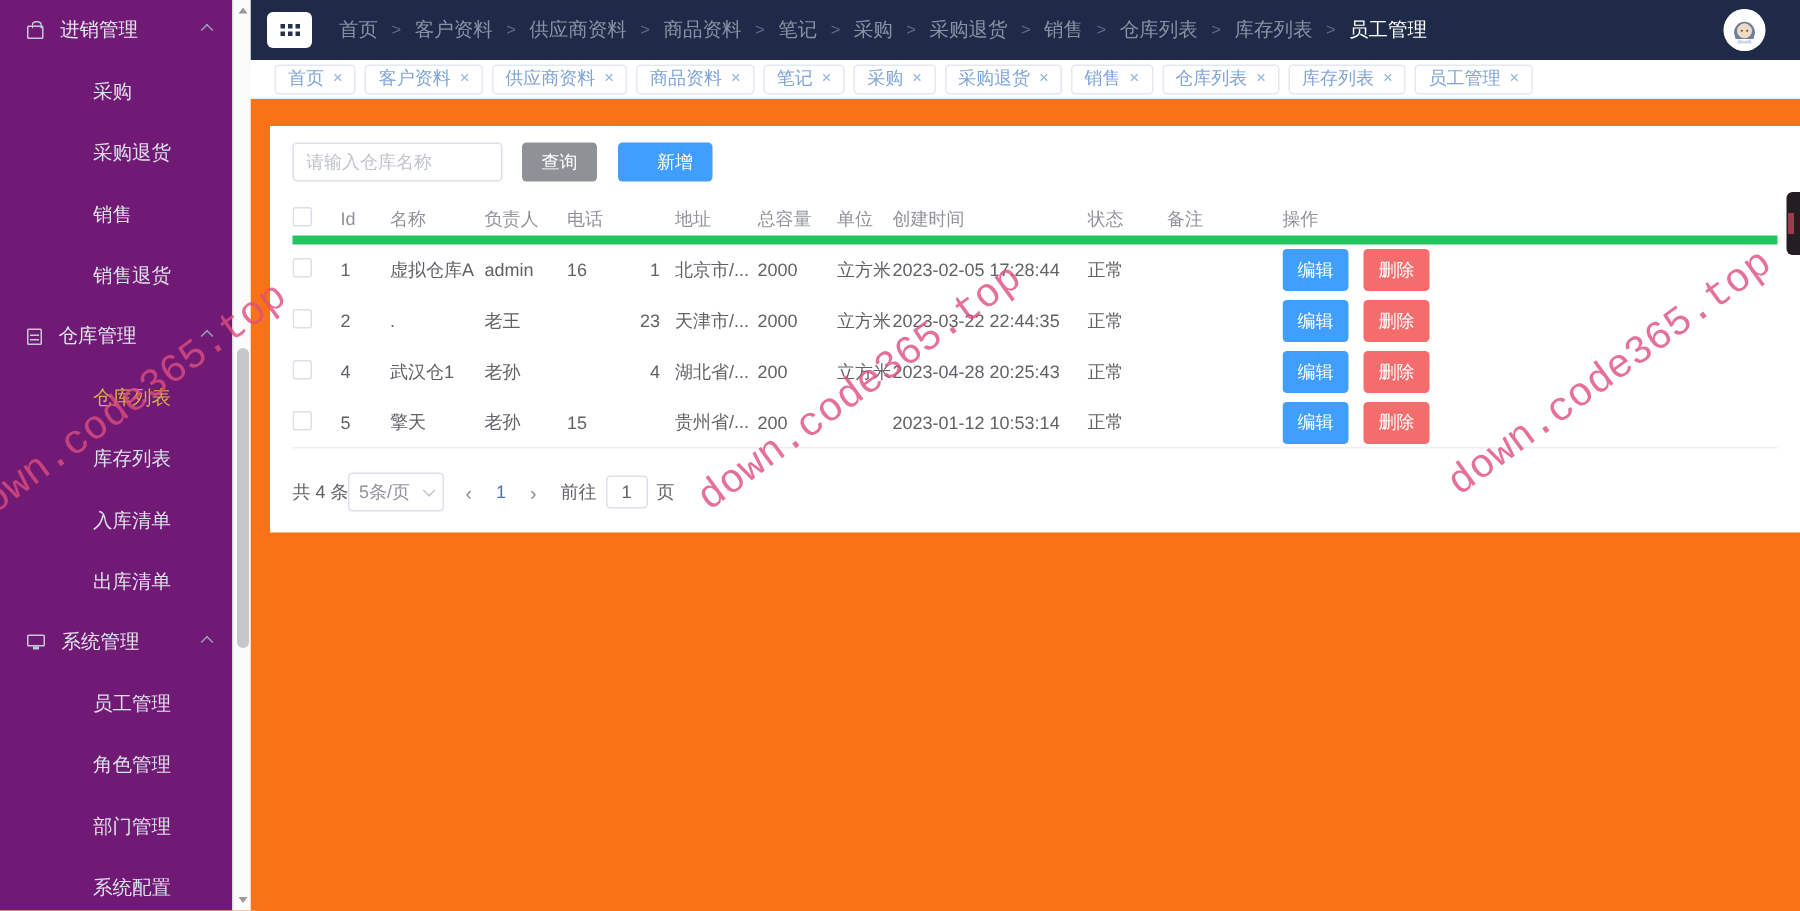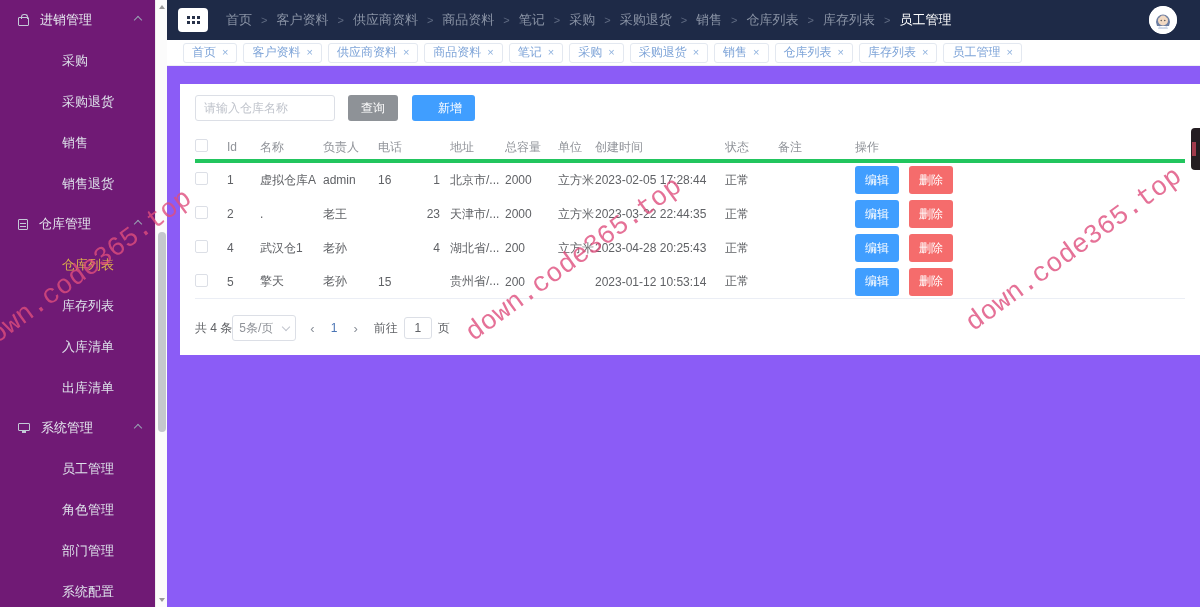--- a/index.html
+++ b/index.html
@@ -42,33 +42,33 @@
   .crumb.current { color:#ffffff; }
   .crumb-sep { color:#5f6a82; font-size:11px; }
   .avatar { position:absolute; right:23px; top:6px; width:28px; height:28px; border-radius:50%; overflow:hidden; cursor:pointer; background:#fff; }
 
   
   .tabbar { position:absolute; left:167px; top:40px; right:0; height:26px; background:#fff; display:flex; align-items:center; padding-left:16px; gap:6px; border-bottom:1px solid #eef0f3; z-index:4; }
   .tab { display:inline-flex; align-items:center; height:20px; padding:0 8px; border:1px solid #e3e8f0; border-radius:3px; font-size:12px; color:#7ea4d8; background:#fff; cursor:pointer; white-space:nowrap; }
   .tab-close { margin-left:6px; font-size:11px; color:#8fb2de; cursor:pointer; line-height:1; }
 
   
-  .content { position:absolute; top:66px; left:167px; right:0; bottom:0; background:#8b5cf6; }
+  .content { position:absolute; top:66px; left:167px; right:0; bottom:0; background:#f97316; }
   .card { margin:18px 0 0 13px; background:#fff; height:271px; padding:11px 15px; }
 
   .toolbar { display:flex; align-items:center; }
   .search-input { width:140px; height:26px; border:1px solid #dcdfe6; border-radius:3px; padding:0 8px; font-size:12px; color:#606266; outline:none; }
   .search-input::placeholder { color:#c0c4cc; }
   .btn { height:26px; padding:0 13px; border:none; border-radius:3px; font-size:12px; color:#fff; cursor:pointer; }
   .btn-query { background:#8e9297; margin-left:13px; }
   .btn-add { background:#409eff; margin-left:14px;padding-left:26px; }
 
   .table { margin-top:14px; font-size:12px; color:#606266; }
   .t-row { display:flex; align-items:center; height:34px; }
-  .t-head { height:28px; color:#909399; border-bottom:4px solid #22c55e; }
+  .t-head { height:28px; color:#909399; border-bottom:6px solid #22c55e; }
   .t-body .t-row:last-child { border-bottom:1px solid #ebeef5; }
   .cell { padding-right:4px; white-space:nowrap; overflow:hidden; }
   .col-check { width:32px; }
   .col-id { width:33px; }
   .col-name { width:63px; }
   .col-mgr { width:55px; }
   .col-phone { width:72px; }
   .col-addr { width:55px; }
   .col-cap { width:53px; }
   .col-unit { width:37px; }

